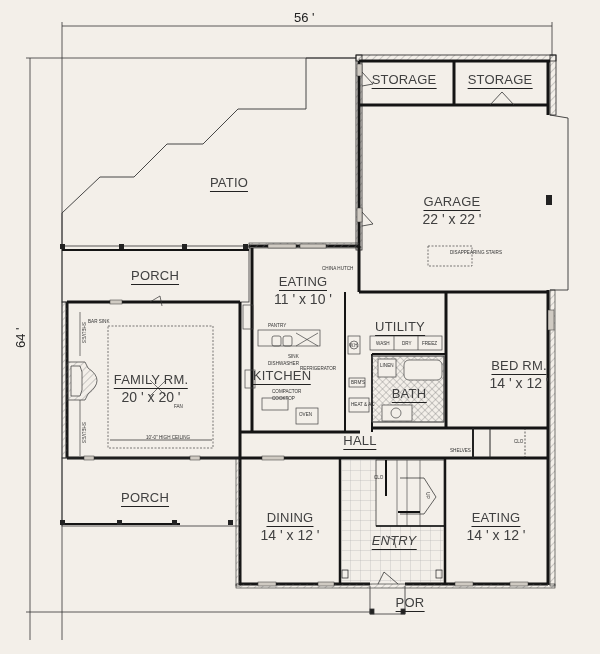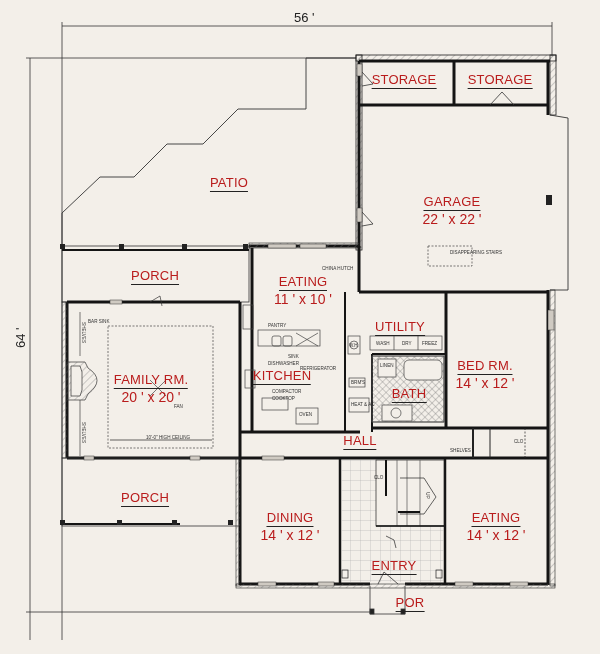--- a/index.html
+++ b/index.html
@@ -1,18 +1,18 @@
 <!DOCTYPE html>
 <html><head>
 <meta charset="utf-8">
 <style>
   html, body { margin: 0; padding: 0; }
   body { width: 600px; height: 654px; background: #f3efe9; overflow: hidden; font-family: "Liberation Sans", sans-serif; }
   #plan { position: absolute; left: 0; top: 0; width: 600px; height: 654px; }
-  .lbl { position: absolute; color: #b91c1c; text-align: center; white-space: nowrap; transform: translateX(-50%); line-height: 1.05; }
+  .lbl { position: absolute; color: #404040; text-align: center; white-space: nowrap; transform: translateX(-50%); line-height: 1.05; }
   .room-name { font-size: 13px; letter-spacing: 0.2px; display: inline-block; border-bottom: 1px solid #222; padding-bottom: 1px; }
   .room-dim { font-size: 14px; display: block; margin-top: 1px; }
   .tiny { position: absolute; font-size: 4.6px; color: #333; white-space: nowrap; line-height: 1.1; text-align: center; }
   .dimtxt { position: absolute; font-size: 13px; color: #222; }
   .dimv { transform: rotate(-90deg); transform-origin: left top; }
 </style>
 </head>
 <body>
 
 <svg id="plan" viewBox="0 0 600 654" xmlns="http://www.w3.org/2000/svg">
@@ -225,23 +225,23 @@
 <div class="tiny" style="left:299px; top:412px;">OVEN</div>
 <div class="lbl" style="left:400px; top:318px;"><span class="room-name">UTILITY</span></div>
 <div class="tiny" style="left:376px; top:341px;">WASH</div>
 <div class="tiny" style="left:402px; top:341px;">DRY</div>
 <div class="tiny" style="left:422px; top:341px;">FREEZ</div>
 <div class="tiny" style="left:349px; top:343px;">W.H.</div>
 <div class="tiny" style="left:380px; top:363px;">LINEN</div>
 <div class="tiny" style="left:351px; top:380px;">BRM'S</div>
 <div class="tiny" style="left:351px; top:402px; width:16px;">HEAT &amp; AC</div>
 <div class="lbl" style="left:409px; top:385px;"><span class="room-name">BATH</span></div>
-<div class="lbl" style="left:485px; top:357px;"><span class="room-name">BED RM.</span><span class="room-dim">14 ' x 12 '</span></div>
+<div class="lbl" style="left:519px; top:357px;"><span class="room-name">BED RM.</span><span class="room-dim">14 ' x 12 '</span></div>
 <div class="lbl" style="left:360px; top:432px;"><span class="room-name">HALL</span></div>
 <div class="tiny" style="left:450px; top:448px;">SHELVES</div>
 <div class="tiny" style="left:514px; top:439px;">CLO</div>
 <div class="tiny" style="left:374px; top:475px;">CLO</div>
 <div class="tiny" style="left:424px; top:493px; transform:rotate(90deg);">UP</div>
 <div class="lbl" style="left:145px; top:489px;"><span class="room-name">PORCH</span></div>
 <div class="lbl" style="left:290px; top:509px;"><span class="room-name">DINING</span><span class="room-dim">14 ' x 12 '</span></div>
-<div class="lbl" style="left:394px; top:557px;"><span class="room-name">ENTRY</span></div>
+<div class="lbl" style="left:394px; top:532px;font-style:italic;"><span class="room-name">ENTRY</span></div>
 <div class="lbl" style="left:496px; top:509px;"><span class="room-name">EATING</span><span class="room-dim">14 ' x 12 '</span></div>
 <div class="lbl" style="left:388px; top:594px;padding-left:44px;"><span class="room-name">POR</span></div>
 
 </body></html>

